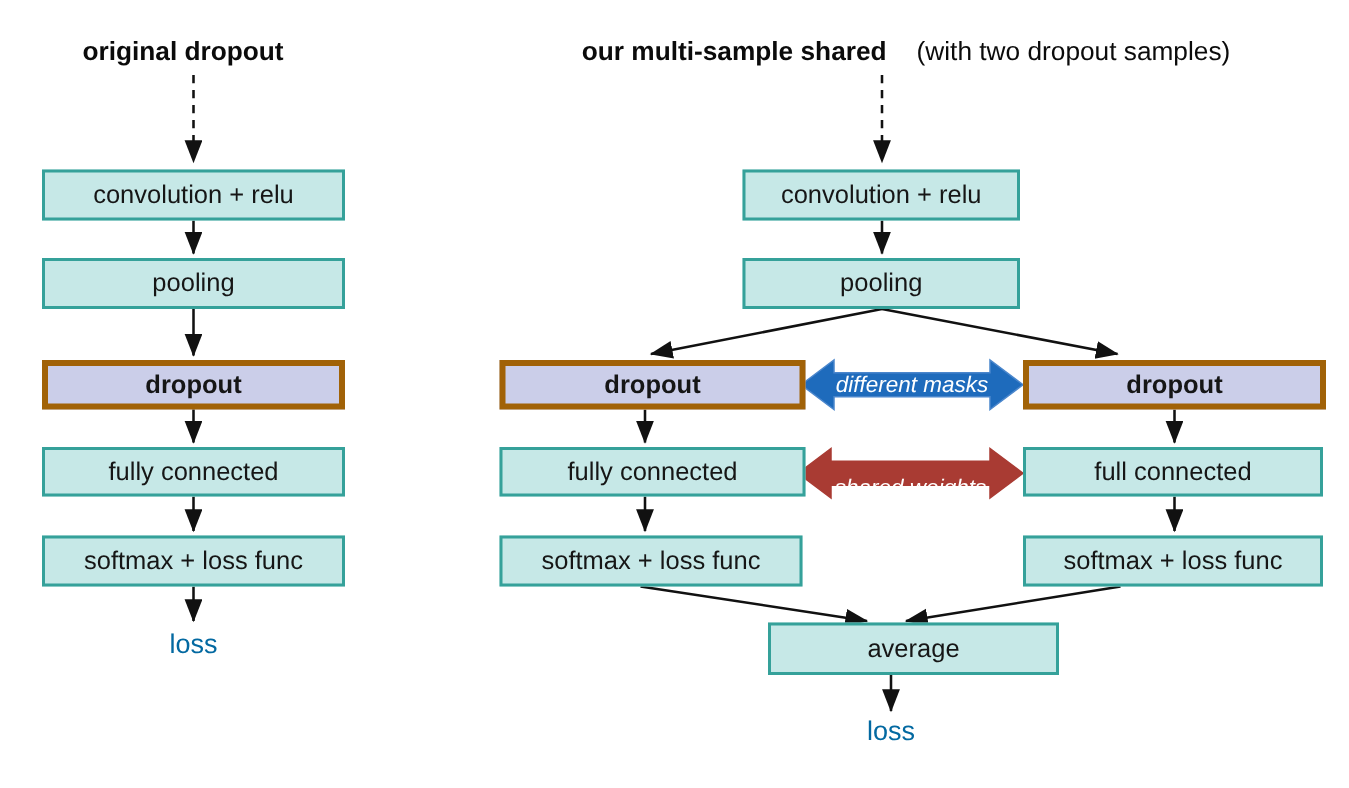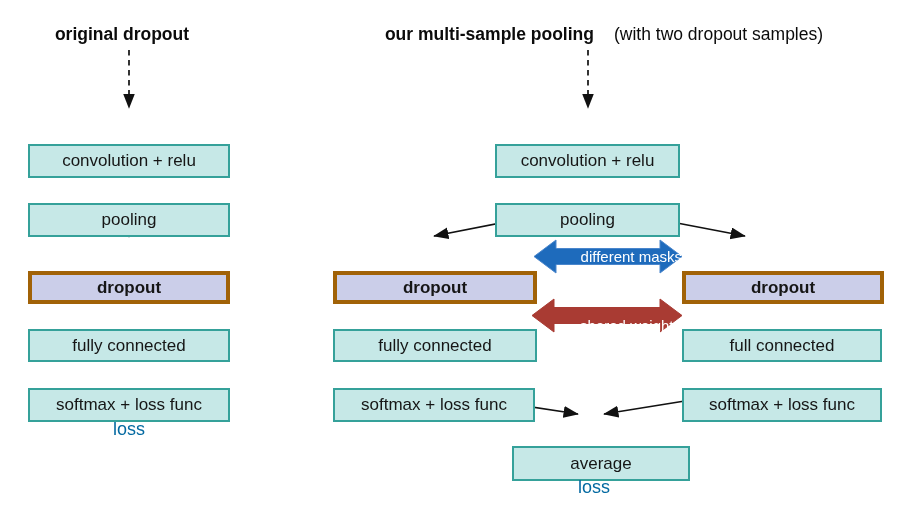--- a/index.html
+++ b/index.html
@@ -7,32 +7,32 @@
     position:relative;width:899px;height:525px;background:#ffffff;
     font-family:"Liberation Sans",sans-serif;overflow:hidden;
   }
   .title{
     position:absolute;font-size:17.5px;font-weight:bold;color:#0b0b0b;
     text-align:center;white-space:nowrap;
   }
   .title .note{font-weight:normal;margin-left:20px;}
   .node{
     position:absolute;display:flex;align-items:center;justify-content:center;
-    box-sizing:border-box;font-size:17px;color:#161616;white-space:nowrap;margin-top:31px;
+    box-sizing:border-box;font-size:17px;color:#161616;white-space:nowrap;
   }
   .teal{background:#c6e8e7;border:2px solid #35a19a;}
   .purple{background:#cbcee9;border:4px solid #a16207;}
   .bold{font-weight:bold;}
   .loss-label{
     position:absolute;font-size:18px;color:#0369a1;text-align:center;width:100px;
   }
   .edge-layer{position:absolute;left:0;top:0;width:899px;height:525px;}
   .conn-label{
-    position:absolute;color:#ffffff;font-size:15px;text-align:right;
-    width:148px;height:19px;line-height:19px;white-space:nowrap;
+    position:absolute;color:#ffffff;font-size:15px;text-align:center;
+    width:148px;height:19px;line-height:19px;white-space:nowrap;font-style:italic;
   }
 </style>
 </head>
 <body>
 
 <div id="canvas">
 
   <svg class="edge-layer" width="899" height="525" viewBox="0 0 899 525">
     <defs>
       <marker id="ah" markerWidth="10" markerHeight="8" refX="8.5" refY="3.5" orient="auto">
@@ -62,21 +62,21 @@
     <line x1="747" y1="391" x2="604" y2="414" stroke="#111" stroke-width="1.7" marker-end="url(#ah)"></line>
     <line x1="594" y1="450" x2="594" y2="474" stroke="#111" stroke-width="1.7" marker-end="url(#ah)"></line>
 
     <polygon points="534,256.5 556,240 556,248.5 660,248.5 660,240 682,256.5 660,273 660,264.5 556,264.5 556,273" fill="#1e6bbc" stroke="#4a86cc" stroke-width="1"></polygon>
     <polygon points="532,315.5 554,299 554,307.5 660,307.5 660,299 682,315.5 660,332 660,323.5 554,323.5 554,332" fill="#a93b33" stroke="#a93b33" stroke-width="1"></polygon>
   </svg>
 
   <div class="title" style="left:22px;top:24px;width:200px;">original dropout</div>
 
   <div class="title" style="left:354px;top:24px;width:500px;">
-    <span>our multi-sample pooling</span><span class="note">(with two dropout samples)</span>
+    <span>our multi-sample shared</span><span class="note">(with two dropout samples)</span>
   </div>
 
   <div class="node teal" style="left:28px;top:113px;width:202px;height:34px;">convolution + relu</div>
   <div class="node teal" style="left:28px;top:172px;width:202px;height:34px;">pooling</div>
   <div class="node purple bold" style="left:28px;top:240px;width:202px;height:33px;">dropout</div>
   <div class="node teal" style="left:28px;top:298px;width:202px;height:33px;">fully connected</div>
   <div class="node teal" style="left:28px;top:357px;width:202px;height:34px;">softmax + loss func</div>
   <div class="loss-label" style="left:79px;top:419px;">loss</div>
 
   <div class="node teal" style="left:495px;top:113px;width:185px;height:34px;">convolution + relu</div>
@@ -84,19 +84,19 @@
 
   <div class="node purple bold" style="left:333px;top:240px;width:204px;height:33px;">dropout</div>
   <div class="node purple bold" style="left:682px;top:240px;width:202px;height:33px;">dropout</div>
 
   <div class="node teal" style="left:333px;top:298px;width:204px;height:33px;">fully connected</div>
   <div class="node teal" style="left:682px;top:298px;width:200px;height:33px;">full connected</div>
 
   <div class="node teal" style="left:333px;top:357px;width:202px;height:34px;">softmax + loss func</div>
   <div class="node teal" style="left:682px;top:357px;width:200px;height:34px;">softmax + loss func</div>
 
-  <div class="node teal" style="left:512px;top:415px;width:178px;height:35px;">average</div>
+  <div class="node teal" style="left:512px;top:415px;width:194px;height:35px;">average</div>
   <div class="loss-label" style="left:544px;top:477px;">loss</div>
 
   <div class="conn-label" style="left:534px;top:247px;">different masks</div>
   <div class="conn-label" style="left:533px;top:316px;">shared weights</div>
 
 </div>
 
 </body></html>

